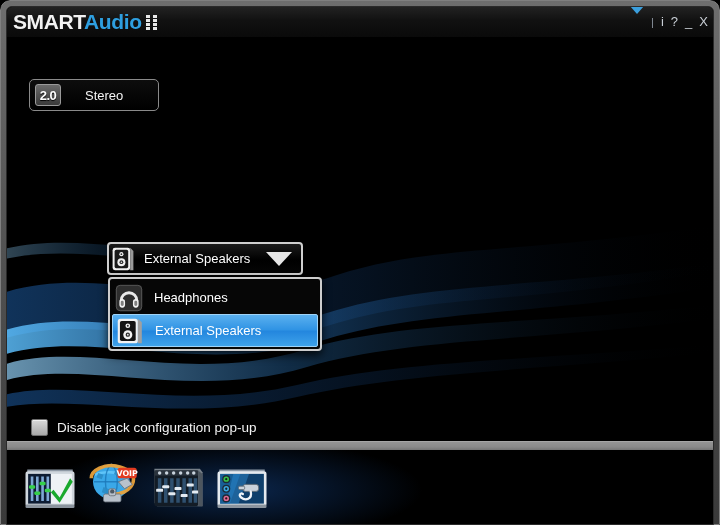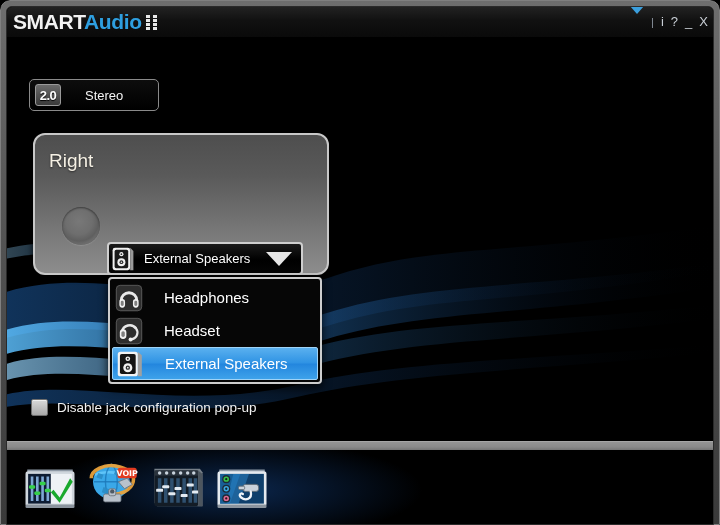--- a/index.html
+++ b/index.html
@@ -158,29 +158,29 @@
   .dd-item{
     height:33px;display:flex;align-items:center;
     box-sizing:border-box;border-radius:2px;
     padding-left:3px;
   }
   .dd-item.selected{
     background:linear-gradient(180deg,#5ab0ef 0%,#2f93e4 48%,#2386de 52%,#3ea2ea 100%);
     border:1px solid #9fd3f7;
   }
   .dd-item .lbl{
-    margin-left:21px;color:#ffffff;font-size:15px;
+    margin-left:11px;color:#ffffff;font-size:13px;
   }
   .ico-box{
     width:28px;height:28px;flex:0 0 auto;
   }
 
   
   #jack-popup-row{
-    position:absolute;left:24px;top:362px;
+    position:absolute;left:24px;top:382px;
     display:flex;align-items:center;
   }
   #jack-popup-box{
     width:17px;height:17px;box-sizing:border-box;
     background:linear-gradient(180deg,#d9d9d9,#a8a8a8);
     border:1px solid #6d6d6d;border-radius:2px;
     box-shadow:inset 0 1px 0 rgba(255,255,255,.6);
   }
   #jack-popup-label{
     margin-left:9px;color:#f2f2f2;font-size:13.5px;white-space:nowrap;
@@ -255,24 +255,20 @@
         <path d="M-10,330 C70,300 180,350 300,312 C400,282 540,288 720,266 L720,280 C540,304 400,300 300,330 C180,366 70,318 -10,346 Z" fill="url(#wg2)"></path>
         <path d="M-10,360 C60,338 170,376 290,348 C400,322 560,322 720,306 L720,314 C560,332 400,334 290,360 C170,388 60,354 -10,372 Z" fill="url(#wg3)"></path>
         <path d="M-10,214 C70,190 160,228 260,206 L260,214 C160,238 70,202 -10,224 Z" fill="url(#wg2)" opacity=".5"></path>
       </svg>
 
       <div id="mode-box">
         <div id="mode-badge">2.0</div>
         <div id="mode-label">Stereo</div>
       </div>
 
-      <div id="jack-panel">
-        <div id="panel-title">Right</div>
-        <div id="jack-hole"></div>
-      </div>
 
       <div id="dropdown-btn">
         <svg class="sel-icon" viewBox="0 0 30 32">
           <rect x="2" y="2" width="22" height="28" rx="3" fill="#f0f0f0"></rect>
           <path d="M24 2 L28 6 L28 30 L24 30 Z" fill="#9a9a9a"></path>
           <rect x="4.5" y="4.5" width="17" height="23" rx="2" fill="#1a1a1a"></rect>
           <circle cx="13" cy="10" r="2.6" fill="#f0f0f0"></circle>
           <circle cx="13" cy="10" r="1.1" fill="#333"></circle>
           <circle cx="13" cy="20" r="5" fill="#f0f0f0"></circle>
           <circle cx="13" cy="20" r="2.4" fill="#2b2b2b"></circle>
@@ -290,32 +286,20 @@
             <rect x="1.5" y="1.5" width="29" height="29" rx="4.5" fill="none" stroke="#5a5a5a"></rect>
             <path d="M7 19 A9 9 0 0 1 25 19" fill="none" stroke="#e9e9e9" stroke-width="3.2"></path>
             <rect x="5" y="17" width="6.5" height="10" rx="3.2" fill="#f2f2f2"></rect>
             <rect x="20.5" y="17" width="6.5" height="10" rx="3.2" fill="#f2f2f2"></rect>
             <rect x="6.6" y="19" width="3.3" height="6" rx="1.6" fill="#7f7f7f"></rect>
             <rect x="22.1" y="19" width="3.3" height="6" rx="1.6" fill="#7f7f7f"></rect>
           </svg>
           <span class="lbl">Headphones</span>
         </div>
 
-        <div class="dd-item">
-          <svg class="ico-box" viewBox="0 0 32 32">
-            <rect x="1" y="1" width="30" height="30" rx="5" fill="#2e2e2e"></rect>
-            <rect x="1.5" y="1.5" width="29" height="29" rx="4.5" fill="none" stroke="#5a5a5a"></rect>
-            <path d="M8 17 A9 9 0 0 1 24 13" fill="none" stroke="#e9e9e9" stroke-width="3"></path>
-            <rect x="5.5" y="14" width="7.5" height="11" rx="3.6" fill="#f2f2f2"></rect>
-            <rect x="7.3" y="16.2" width="3.9" height="6.6" rx="1.9" fill="#7f7f7f"></rect>
-            <path d="M24 13 C27 17 26 24 19 25.5" fill="none" stroke="#e9e9e9" stroke-width="2.6" stroke-linecap="round"></path>
-            <circle cx="17.8" cy="25.8" r="2.3" fill="#f2f2f2"></circle>
-          </svg>
-          <span class="lbl">Headset</span>
-        </div>
 
         <div class="dd-item selected">
           <svg class="ico-box" viewBox="0 0 32 32">
             <rect x="2" y="2" width="23" height="28" rx="3" fill="#f2f2f2"></rect>
             <path d="M25 2 L29.5 6 L29.5 30 L25 30 Z" fill="#a0a0a0"></path>
             <rect x="4.5" y="4.5" width="18" height="23" rx="2" fill="#141414"></rect>
             <circle cx="13.5" cy="10" r="2.7" fill="#f2f2f2"></circle>
             <circle cx="13.5" cy="10" r="1.1" fill="#2b2b2b"></circle>
             <circle cx="13.5" cy="20.2" r="5.2" fill="#f2f2f2"></circle>
             <circle cx="13.5" cy="20.2" r="2.5" fill="#2b2b2b"></circle>

